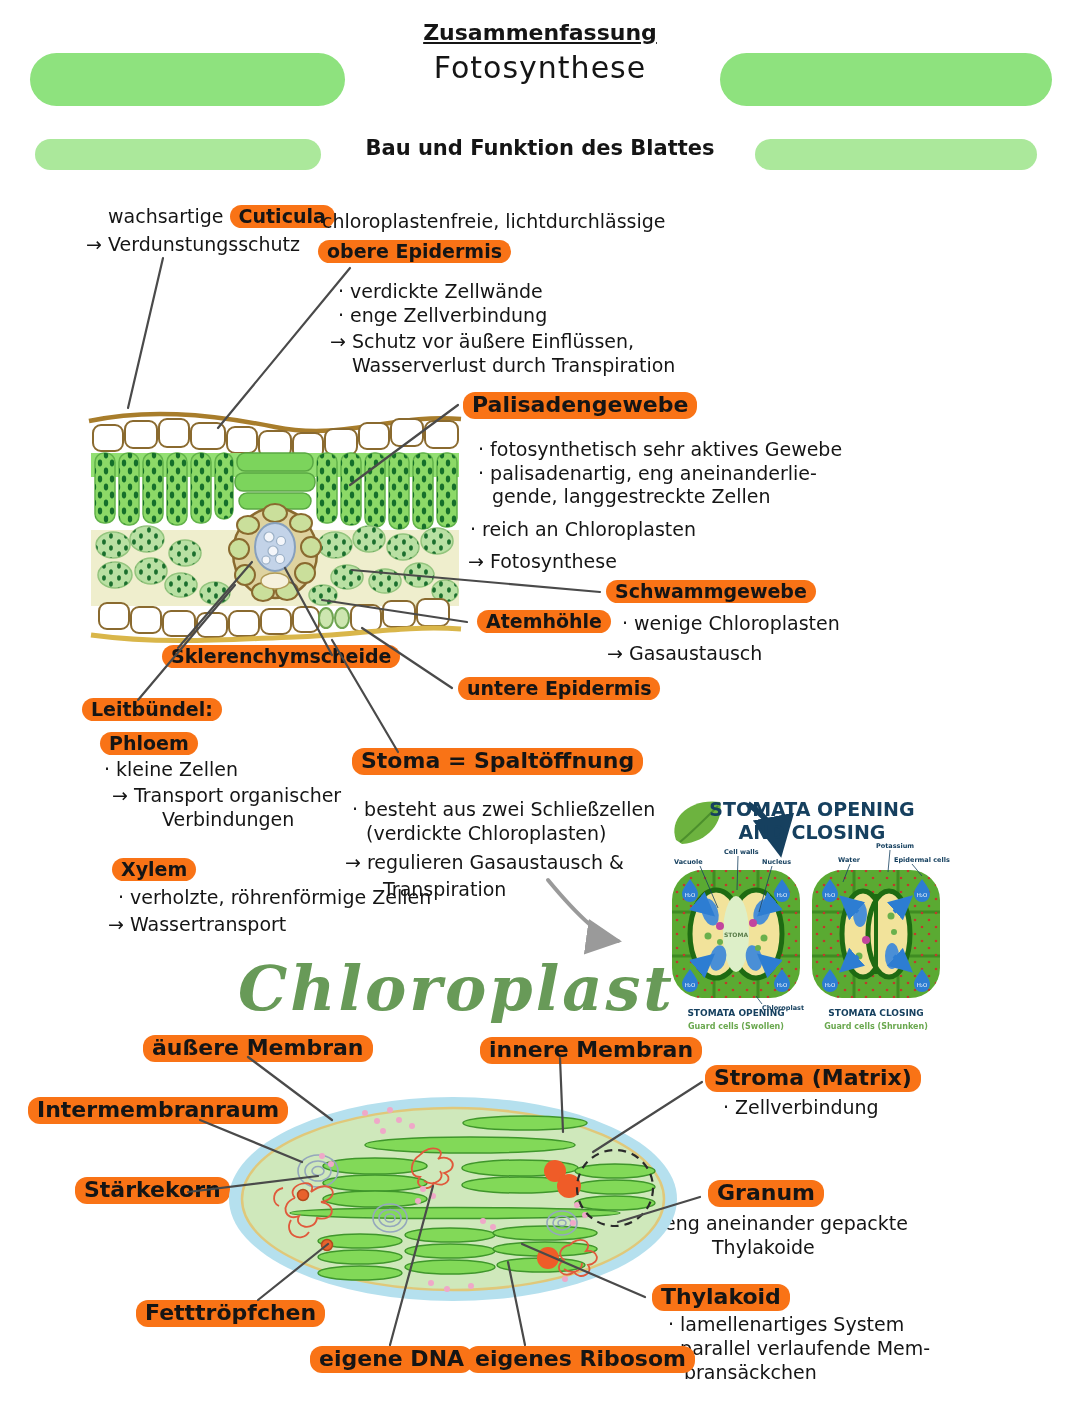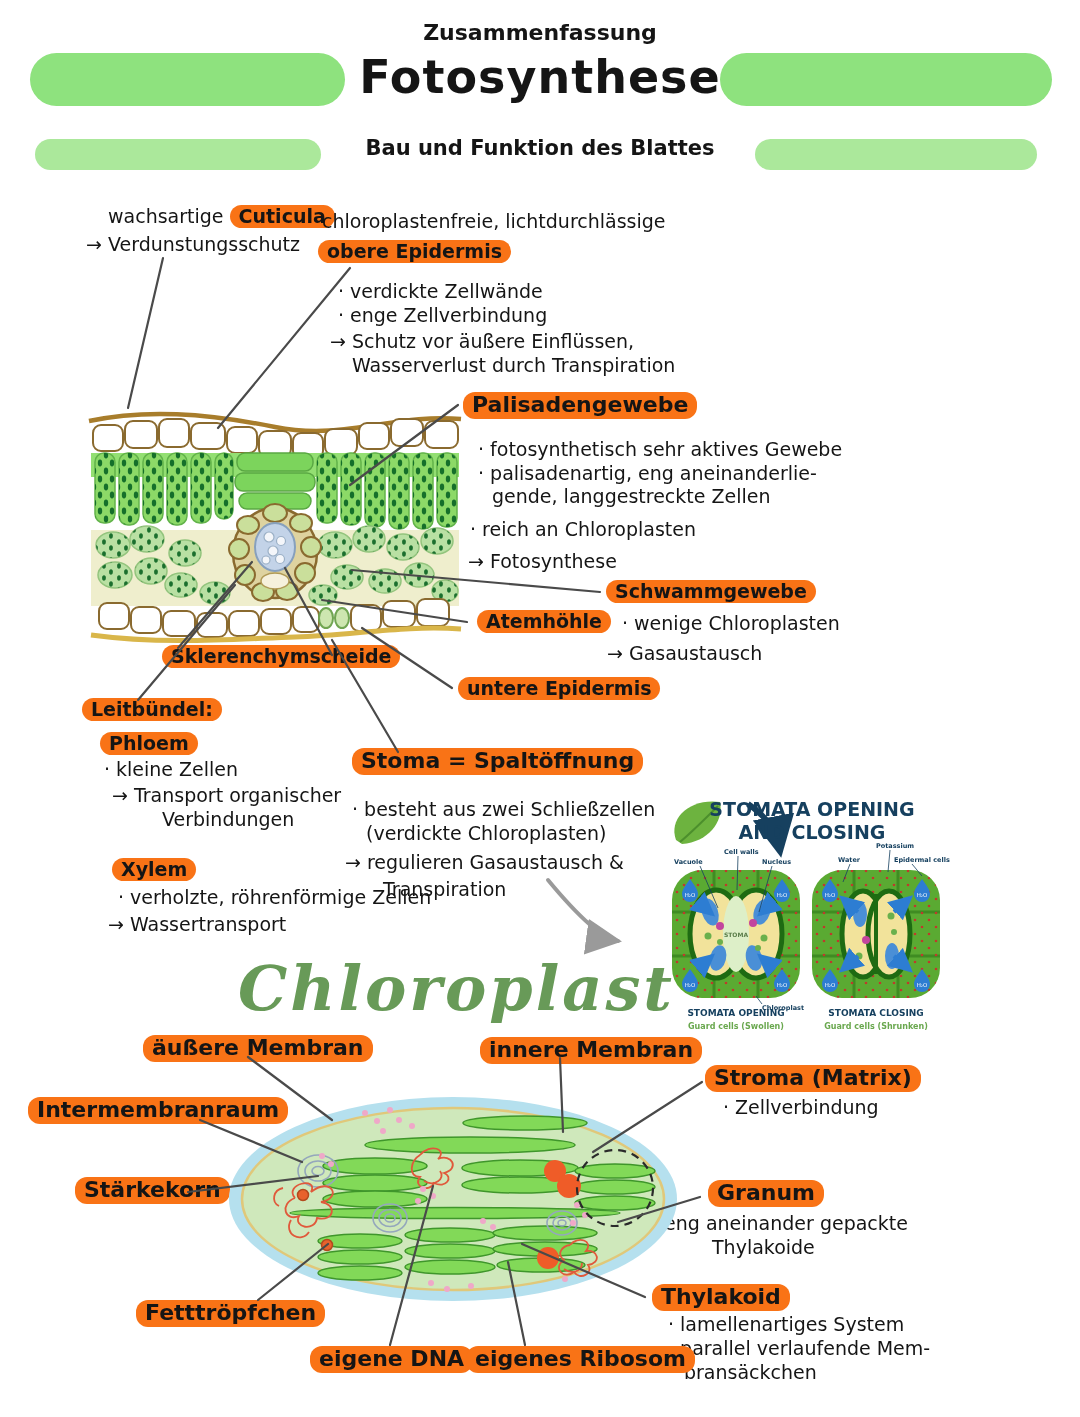--- a/index.html
+++ b/index.html
@@ -5,22 +5,22 @@
   html,body{margin:0;padding:0;background:#fff;}
   body{width:1080px;height:1417px;position:relative;overflow:hidden;
        font-family:"DejaVu Sans",sans-serif;color:#151515;}
   .abs{position:absolute;}
   .lbl{position:absolute;font-size:19px;line-height:1.22;font-weight:500;white-space:nowrap;}
   .hl{background:#f97316;border-radius:12px;padding:0 9px;font-weight:700;display:inline-block;}
   .hl-lg{font-size:22px;}
   .pill{position:absolute;background:#8ee27e;border-radius:27px;}
   .bar{position:absolute;background:#abe89b;border-radius:16px;}
   .center-text{position:absolute;left:0;right:0;text-align:center;}
-  .kicker{font-size:22px;font-weight:600;}
-  .big-title{font-size:46px;font-weight:700;letter-spacing:1px;}
+  .kicker{font-size:22px;font-weight:600;text-decoration:underline;}
+  .big-title{font-size:30px;font-weight:400;letter-spacing:1px;}
   .section-title{font-size:21px;font-weight:800;}
   .chloro-title{position:absolute;font-family:"DejaVu Serif",serif;font-style:italic;
       font-weight:600;font-size:62px;color:#689a58;letter-spacing:3px;}
   svg{position:absolute;}
   .ldr{stroke:#4a4a4a;stroke-width:2.2;stroke-linecap:round;}
 </style>
 </head>
 <body>
 
 <svg class="abs" style="left:0;top:0;z-index:1;pointer-events:none" width="1080" height="1417" viewBox="0 0 1080 1417">

